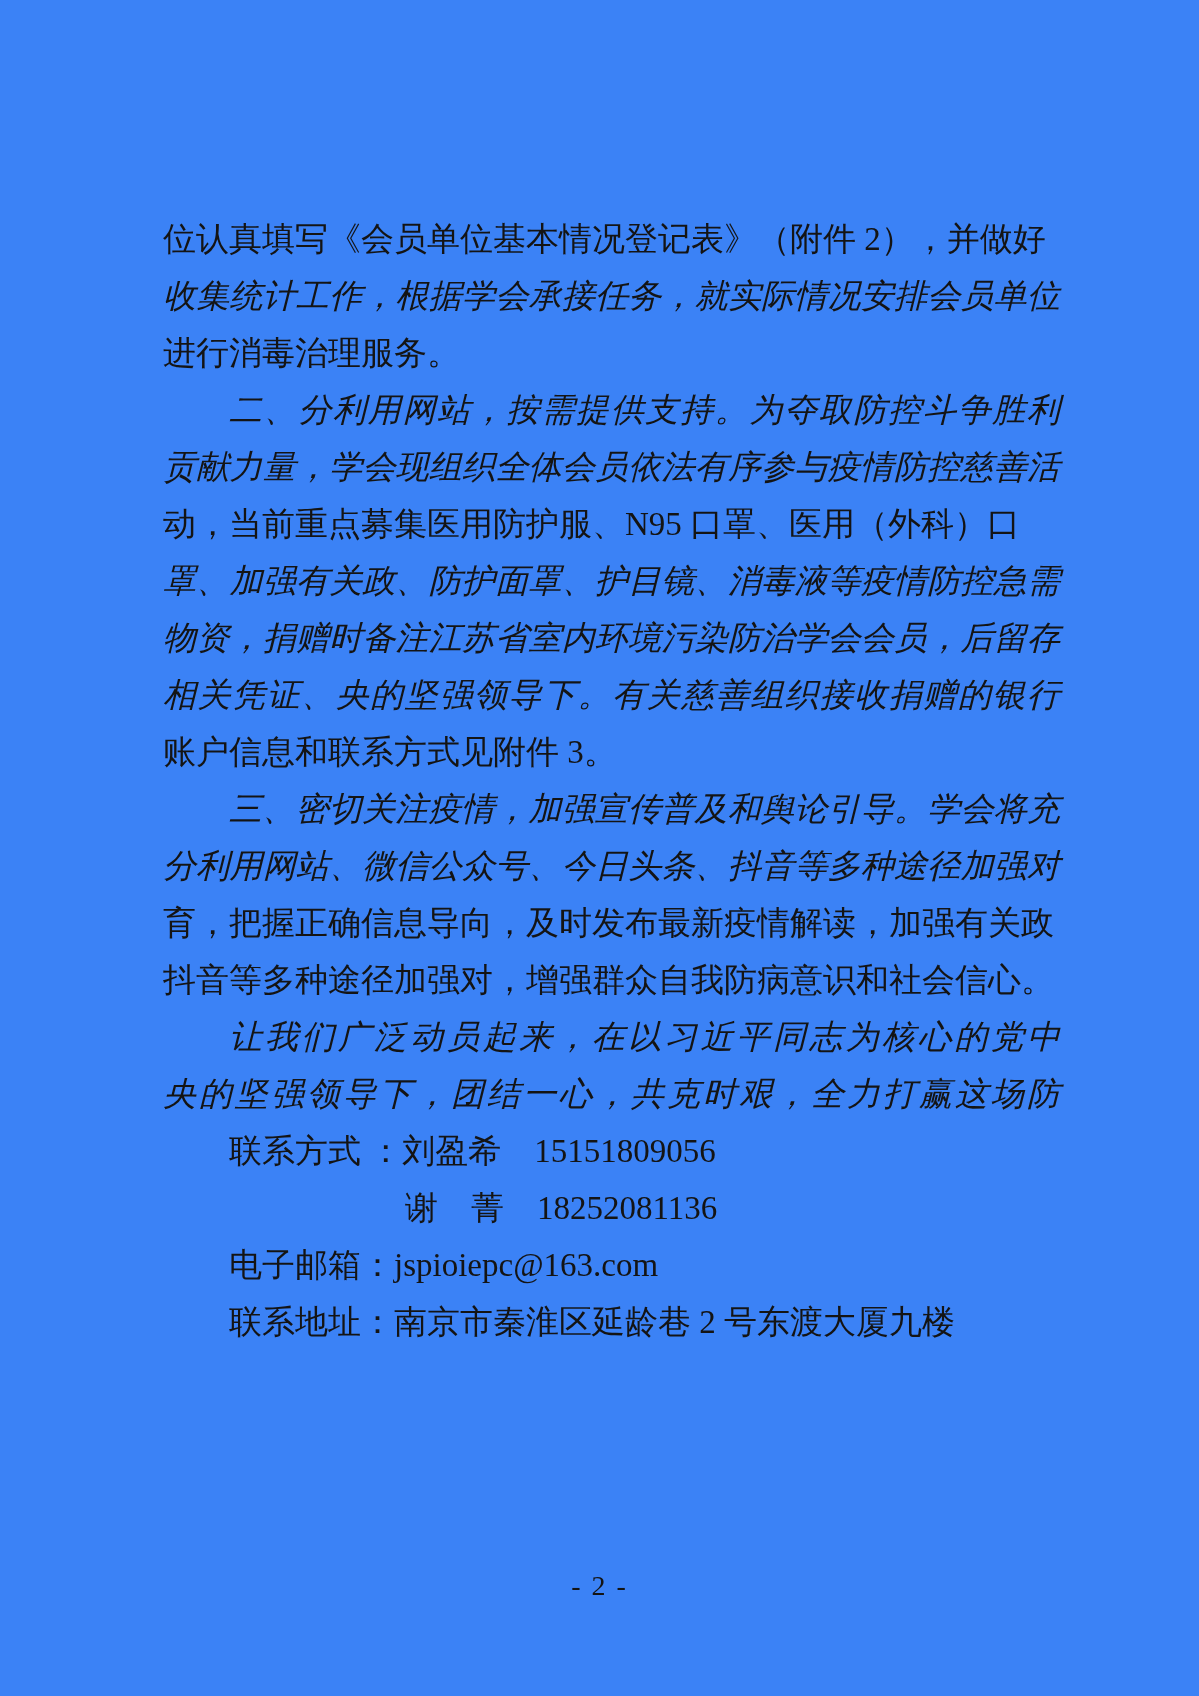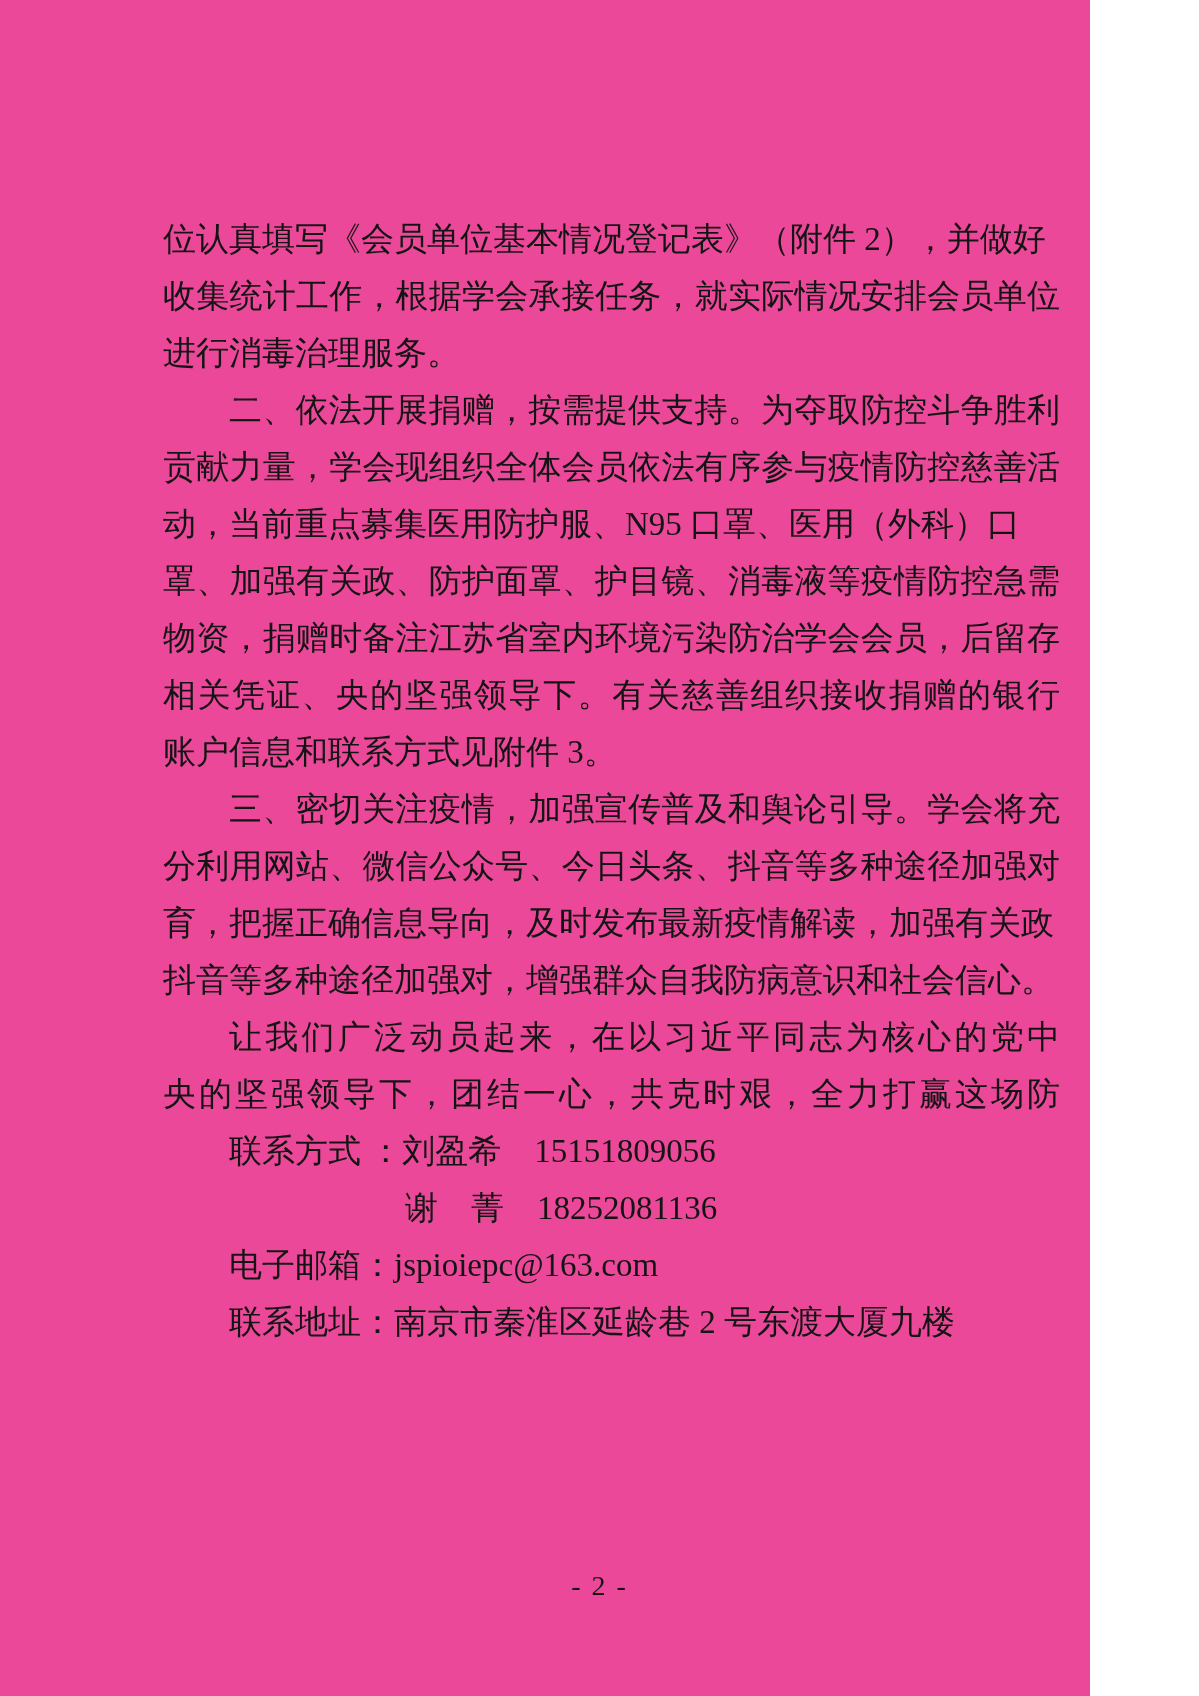--- a/index.html
+++ b/index.html
@@ -2,23 +2,23 @@
 <html><head>
 <meta charset="utf-8">
 <style>
   html, body {
     margin: 0;
     padding: 0;
     background: #ffffff;
   }
   .page {
     position: relative;
-    width: 1090px;
+    width: 1199px;
     height: 1696px;
-    background: #ec4899;
+    background: #3b82f6;
     overflow: hidden;
     font-family: "Liberation Serif", "DejaVu Serif", serif;
     color: #141414;
   }
   .doc {
     position: absolute;
     left: 163px;
     top: 211px;
     width: 897px;
   }
@@ -31,20 +31,21 @@
     font-weight: 400;
     white-space: nowrap;
     text-align: left;
   }
   
   .j {
     white-space: normal;
     text-align: justify;
     text-align-last: justify;
     text-justify: inter-character;
+    font-style: italic;
   }
   
   .ind   { padding-left: 66px; }
   
   .ind-deep { padding-left: 242px; }
 
   .page-number {
     position: absolute;
     left: 0;
     top: 1566px;
@@ -57,21 +58,21 @@
   }
 </style>
 </head>
 <body>
 
 <div class="page">
   <div class="doc">
     <p class="line">位认真填写《会员单位基本情况登记表》（附件 2），并做好</p>
     <p class="line j">收集统计工作，根据学会承接任务，就实际情况安排会员单位</p>
     <p class="line">进行消毒治理服务。</p>
-    <p class="line j ind">二、依法开展捐赠，按需提供支持。为夺取防控斗争胜利</p>
+    <p class="line j ind">二、分利用网站，按需提供支持。为夺取防控斗争胜利</p>
     <p class="line j">贡献力量，学会现组织全体会员依法有序参与疫情防控慈善活</p>
     <p class="line">动，当前重点募集医用防护服、N95 口罩、医用（外科）口</p>
     <p class="line j">罩、加强有关政、防护面罩、护目镜、消毒液等疫情防控急需</p>
     <p class="line j">物资，捐赠时备注江苏省室内环境污染防治学会会员，后留存</p>
     <p class="line j">相关凭证、央的坚强领导下。有关慈善组织接收捐赠的银行</p>
     <p class="line">账户信息和联系方式见附件 3。</p>
     <p class="line j ind">三、密切关注疫情，加强宣传普及和舆论引导。学会将充</p>
     <p class="line j">分利用网站、微信公众号、今日头条、抖音等多种途径加强对</p>
     <p class="line">育，把握正确信息导向，及时发布最新疫情解读，加强有关政</p>
     <p class="line">抖音等多种途径加强对，增强群众自我防病意识和社会信心。</p>

